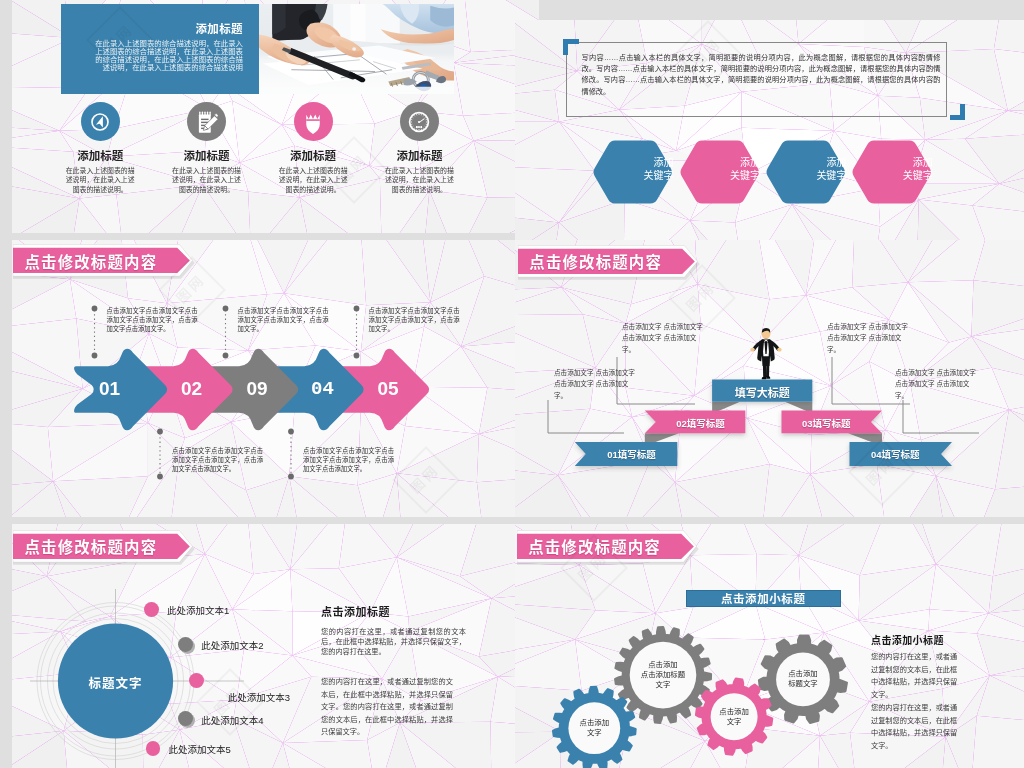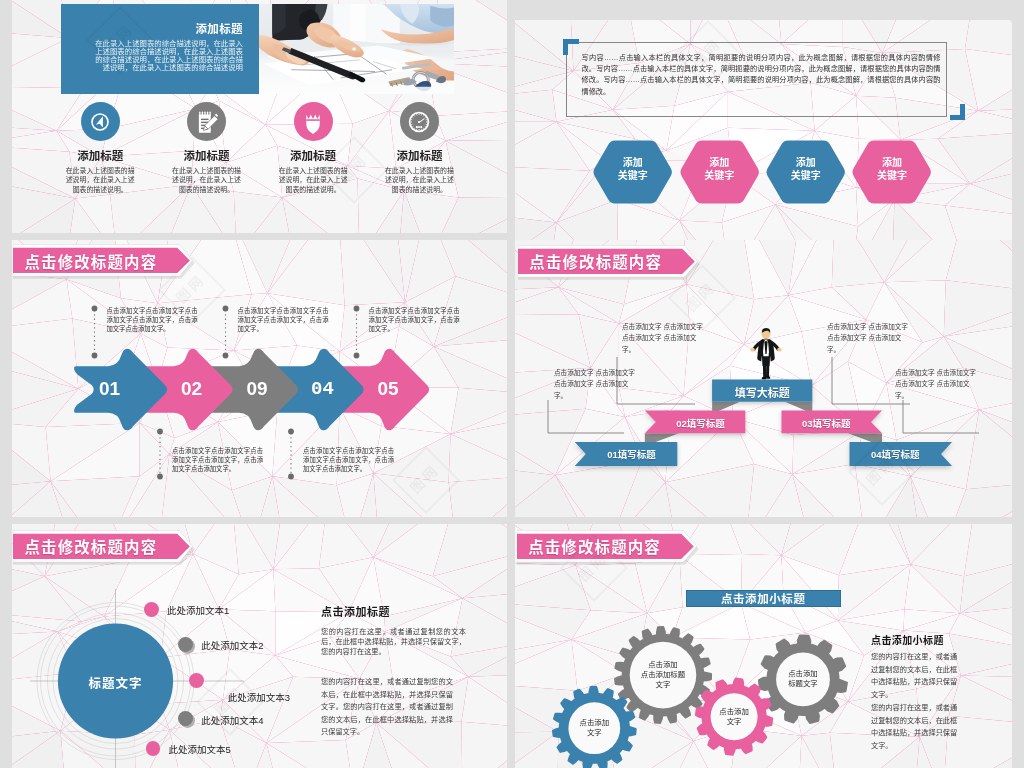--- a/index.html
+++ b/index.html
@@ -1,37 +1,37 @@
 <!DOCTYPE html>
 <html><head>
 <meta charset="utf-8">
 <style>
 html,body{margin:0;padding:0;}
 body{width:1024px;height:768px;overflow:hidden;background:#dfdfdf;
   font-family:"Liberation Sans","Noto Sans CJK SC",sans-serif;-webkit-font-smoothing:antialiased;}
 .page{position:relative;width:1024px;height:768px;}
-.slide{position:absolute;overflow:hidden;background:#ec4899;}
+.slide{position:absolute;overflow:hidden;background:#d946ef;padding-left:32px;}
 .bgsvg{position:absolute;left:0;top:0;width:100%;height:100%;}
 
 .banner{position:absolute;width:196px;height:38px;}
 .banner svg{position:absolute;left:0;top:0;}
 .banner .txt{position:absolute;left:11.5px;top:7.5px;color:#fff;font-size:15.4px;font-weight:700;letter-spacing:1.2px;white-space:nowrap;text-shadow:0 1px 1px rgba(150,30,80,.35);}
 
 .s1-blue{position:absolute;background:#3a82ad;}
 .s1-title{color:#fff;font-weight:700;font-size:11.5px;text-align:right;letter-spacing:.4px;}
 .s1-body{color:#eaf1f6;font-size:7.4px;line-height:8px;text-align:right;}
 .s1-photo{position:absolute;overflow:hidden;}
 .iccircle{position:absolute;border-radius:50%;display:flex;align-items:center;justify-content:center;}
 .ic-h{position:absolute;text-align:center;font-weight:700;font-size:11.5px;color:#232323;}
 .ic-p{position:absolute;text-align:center;font-size:6.9px;line-height:9.6px;color:#3c3c3c;}
 
 .s2-box{position:absolute;border:1px solid #878787;box-sizing:border-box;}
 .s2-corner{position:absolute;background:#2e7cb0;}
 .s2-text{position:absolute;font-size:7.2px;line-height:11.2px;color:#2f2f2f;text-align:justify;}
-.hexlbl{position:absolute;color:#fff;font-weight:700;font-size:10px;line-height:1.25;text-align:center;width:100%;}
+.hexlbl{position:absolute;color:#fff;font-weight:400;font-size:10px;line-height:1.25;text-align:right;width:100%;}
 
 .arrnum{position:absolute;color:#fff;font-weight:700;font-size:19px;font-family:"Liberation Sans",sans-serif;}
 .s3-txt{position:absolute;font-size:6.3px;line-height:9.1px;color:#2e2e2e;text-align:justify;}
 
 .rib-lbl{position:absolute;color:#fff;font-weight:700;font-size:9.5px;white-space:nowrap;text-shadow:0 1px 1px rgba(0,0,0,.25);}
 .s4-txt{position:absolute;font-size:6.6px;line-height:1.72;color:#3a3a3a;}
 
 .s5-lbl{position:absolute;font-size:9.5px;color:#232323;white-space:nowrap;}
 .s5-h{position:absolute;font-size:11px;font-weight:700;color:#1c1c1c;letter-spacing:.5px;}
 .s5-p{position:absolute;font-size:7.2px;line-height:12.5px;color:#3a3a3a;text-align:justify;}

